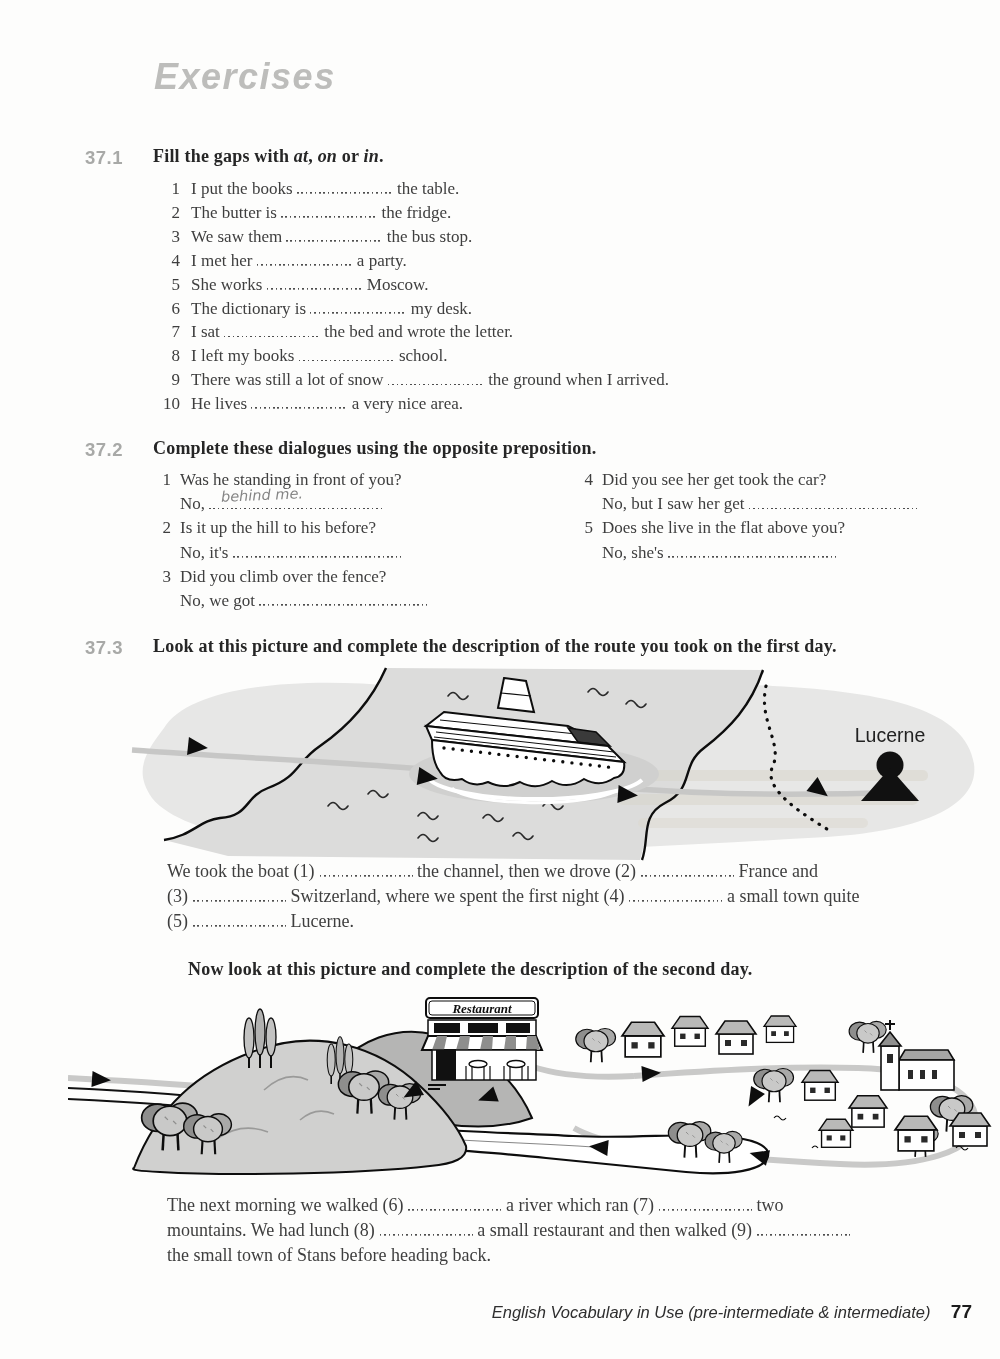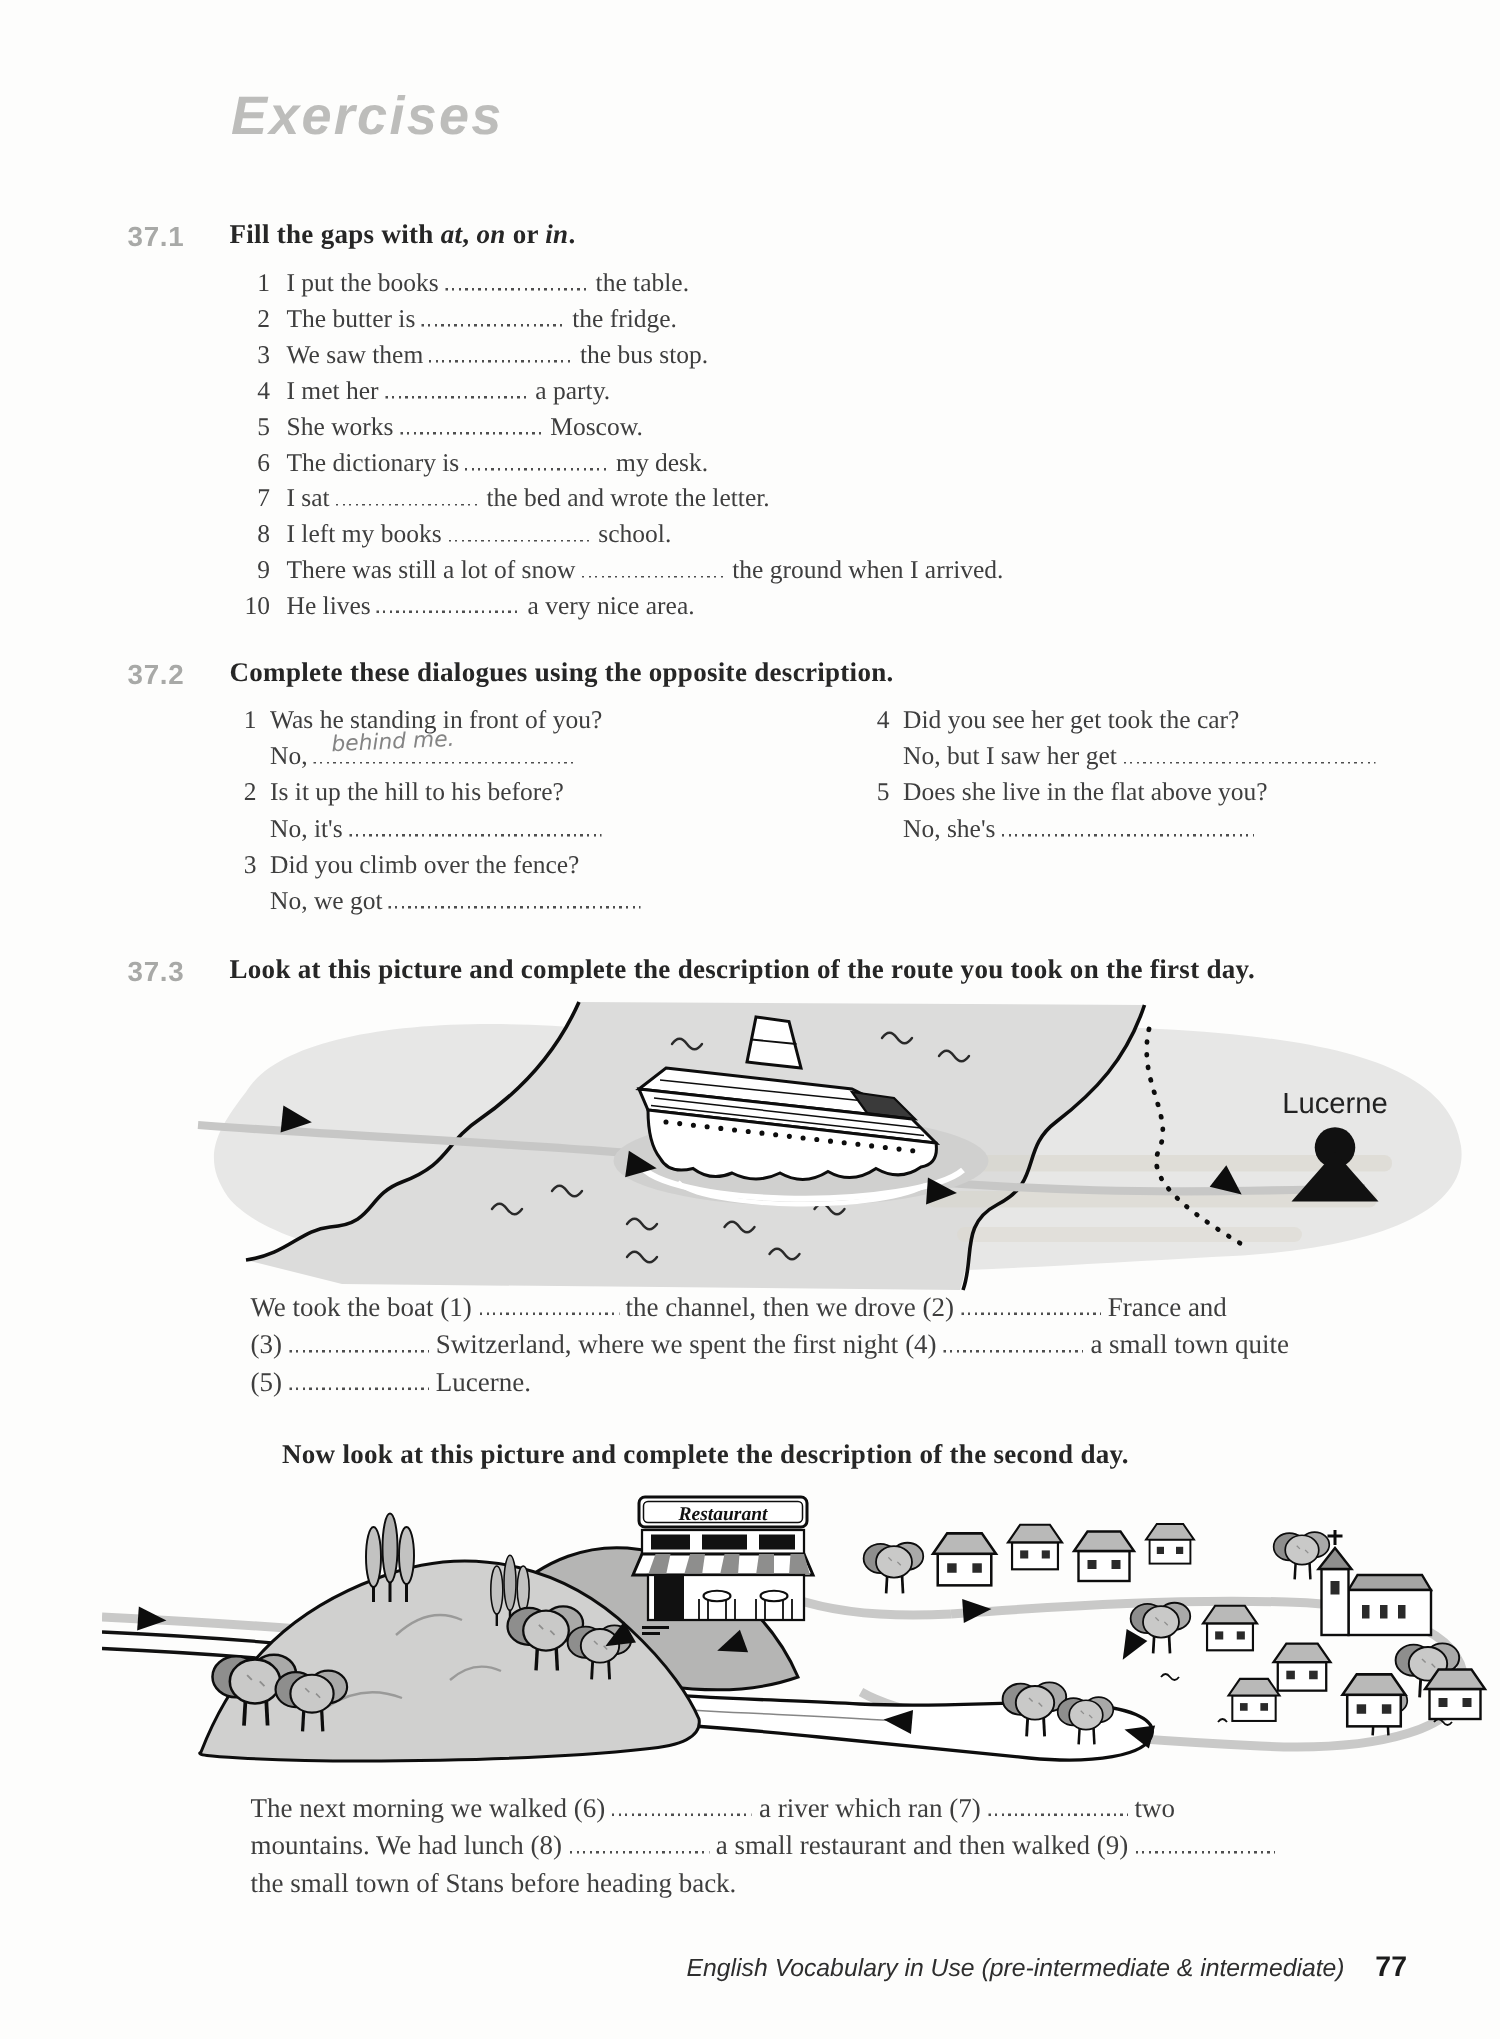--- a/index.html
+++ b/index.html
@@ -21,21 +21,21 @@
   .answered{position:relative;width:174px}
   .hand{position:absolute;left:12px;bottom:2px;font-family:"DejaVu Sans",sans-serif;
         font-style:italic;font-size:14.5px;color:#848484;transform:rotate(-2.5deg);white-space:nowrap;}
   .dlg-q,.dlg-a{font-size:17px;line-height:24.2px;color:#3e3e3e;}
   .dlg-q{display:flex;}
   .dlg-q .n{width:15px;text-align:right;margin-right:9px;flex:none;}
   .dlg-a{padding-left:24px;}
   .para{font-size:18px;line-height:25px;color:#3e3e3e;}
   .para .gn{white-space:nowrap;}
   .para .gap{margin-left:5px;}
-  .footer{left:0;top:1301px;width:938px;text-align:right;font-family:"Liberation Sans","DejaVu Sans",sans-serif;}
+  .footer{left:0;top:1301px;width:938px;text-align:right;font-family:"Liberation Sans","DejaVu Sans",sans-serif;padding-left:34px;}
   .footer .bk{font-style:italic;font-size:16.5px;color:#2e2e2e;}
   .footer .pg{font-weight:bold;font-size:19px;color:#1c1c1c;margin-left:16px;}
 </style>
 </head>
 <body>
 
 <div class="page">
 
   <div class="abs page-title">Exercises</div>
 
@@ -78,21 +78,21 @@
         <span class="n">9</span>
         <span>There was still a lot of snow <span class="gap g96"></span> the ground when I arrived.</span>
       </div>
       <div class="ex1-row">
         <span class="n">10</span>
         <span>He lives <span class="gap g96"></span> a very nice area.</span>
       </div>
     </div>
 
   <div class="abs ex-num" style="left:85px;top:439px;">37.2</div>
-  <div class="abs instr" style="left:153px;top:438px;">Complete these dialogues using the opposite description.</div>
+  <div class="abs instr" style="left:153px;top:438px;">Complete these dialogues using the opposite preposition.</div>
   <div class="abs" style="left:156px;top:468px;width:420px;">
       <div class="dlg-q">
         <span class="n">1</span>
         <span>Was he standing in front of you?</span>
       </div>
       <div class="dlg-a">No, <span class="gap answered"><span class="hand">behind me.</span></span></div>
       <div class="dlg-q">
         <span class="n">2</span>
         <span>Is it up the hill to his before?</span>
       </div>

